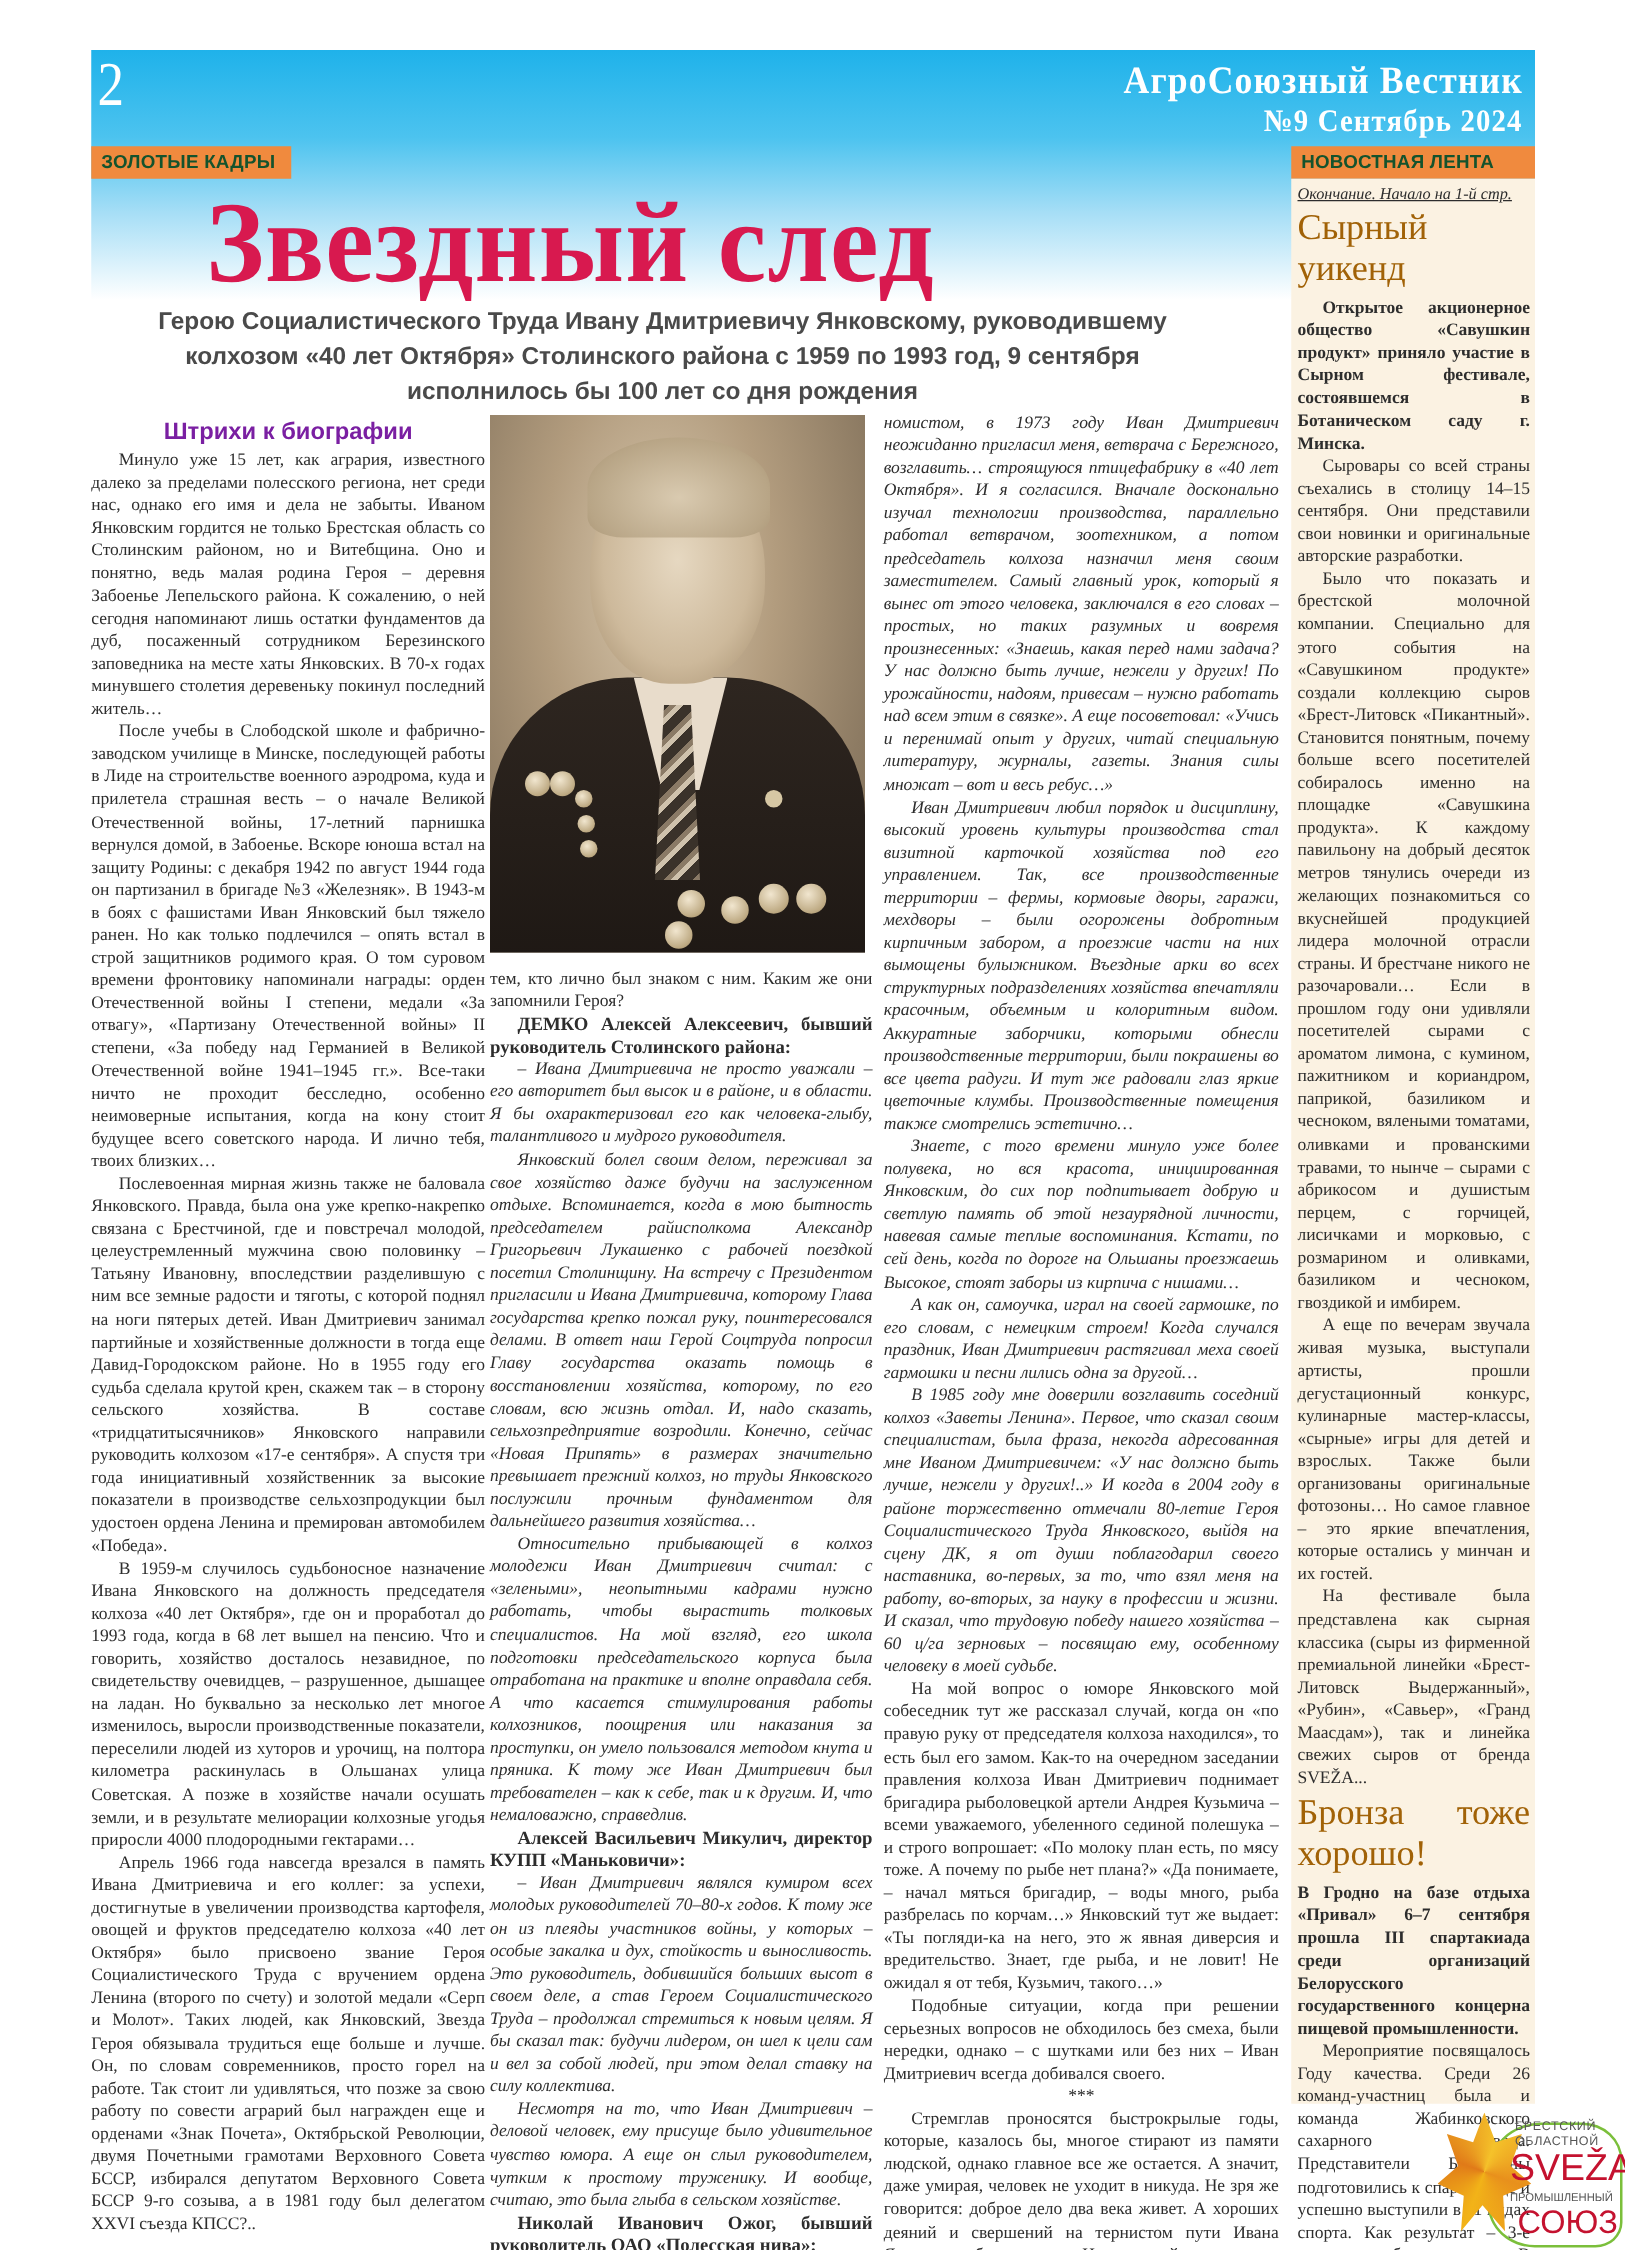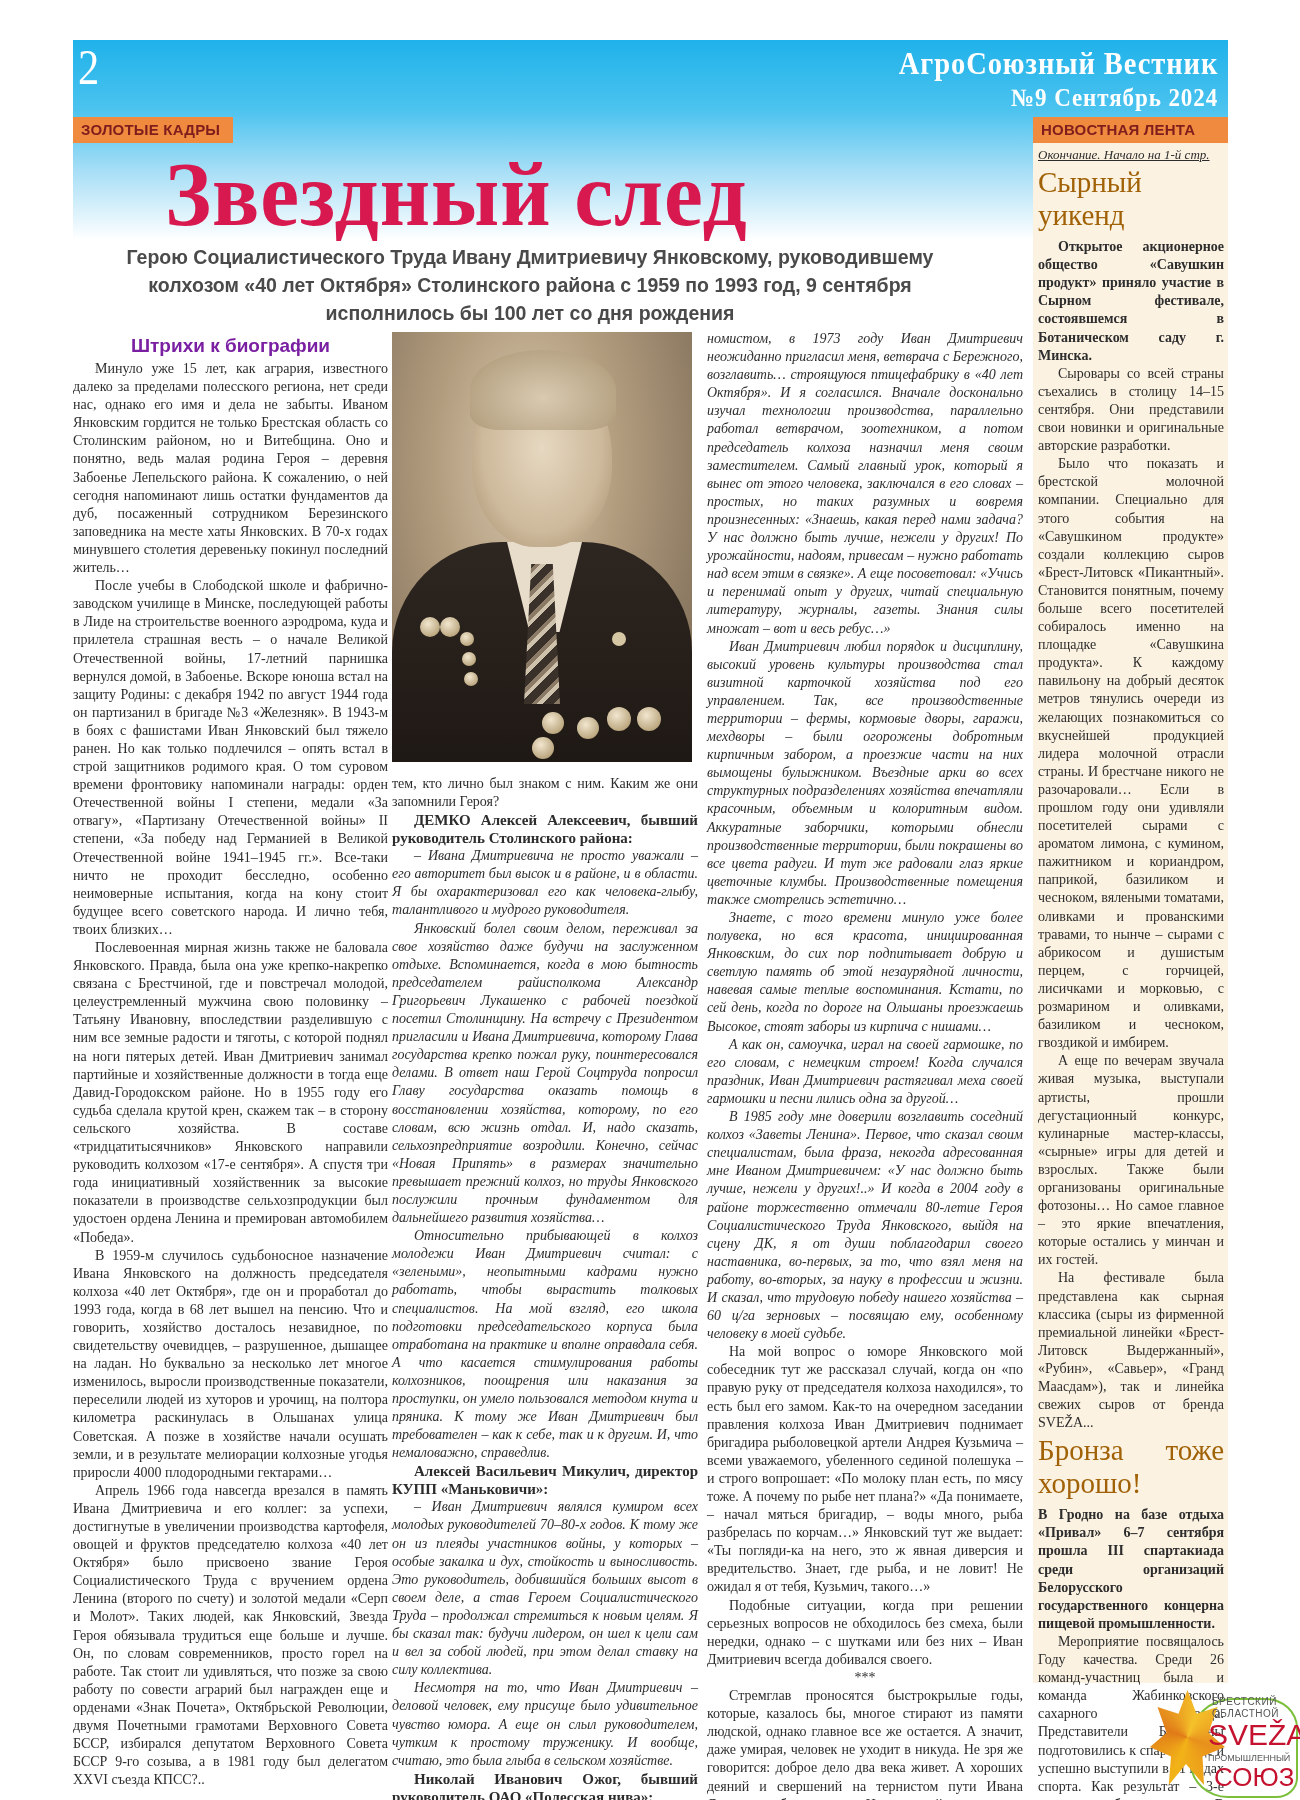--- a/index.html
+++ b/index.html
@@ -19,21 +19,21 @@
   }
   .paper-title {
     position: absolute; right: 82px; top: 46px; font-family: "Liberation Serif", serif;
     font-weight: bold; font-size: 31px; color: #ffffff; letter-spacing: 1px; transform: scaleX(0.92); transform-origin: right;
   }
   .paper-issue {
     position: absolute; right: 82px; top: 84px; font-family: "Liberation Serif", serif;
     font-weight: bold; font-size: 25px; color: #ffffff; letter-spacing: 1px; transform: scaleX(0.92); transform-origin: right;
   }
   .rubric {
-    position: absolute; background: #f08a3e; color: #7f1d1d; font-family: "Liberation Sans", sans-serif;
+    position: absolute; background: #f08a3e; color: #14532d; font-family: "Liberation Sans", sans-serif;
     font-weight: bold; font-size: 15px; height: 26px; line-height: 26px; padding: 0 8px; letter-spacing: 0.2px;
   }
   .rubric.left { left: 73px; top: 117px; width: 160px; }
   .rubric.right { left: 1033px; top: 117px; width: 195px; }
 
   .headline {
     position: absolute; left: 165px; top: 148px; width: 760px; text-align: left;
     font-family: "Liberation Serif", serif; font-weight: bold; font-size: 92px; color: #d8194f;
     line-height: 1; letter-spacing: 1px; transform: scaleX(0.95); transform-origin: left;
   }

